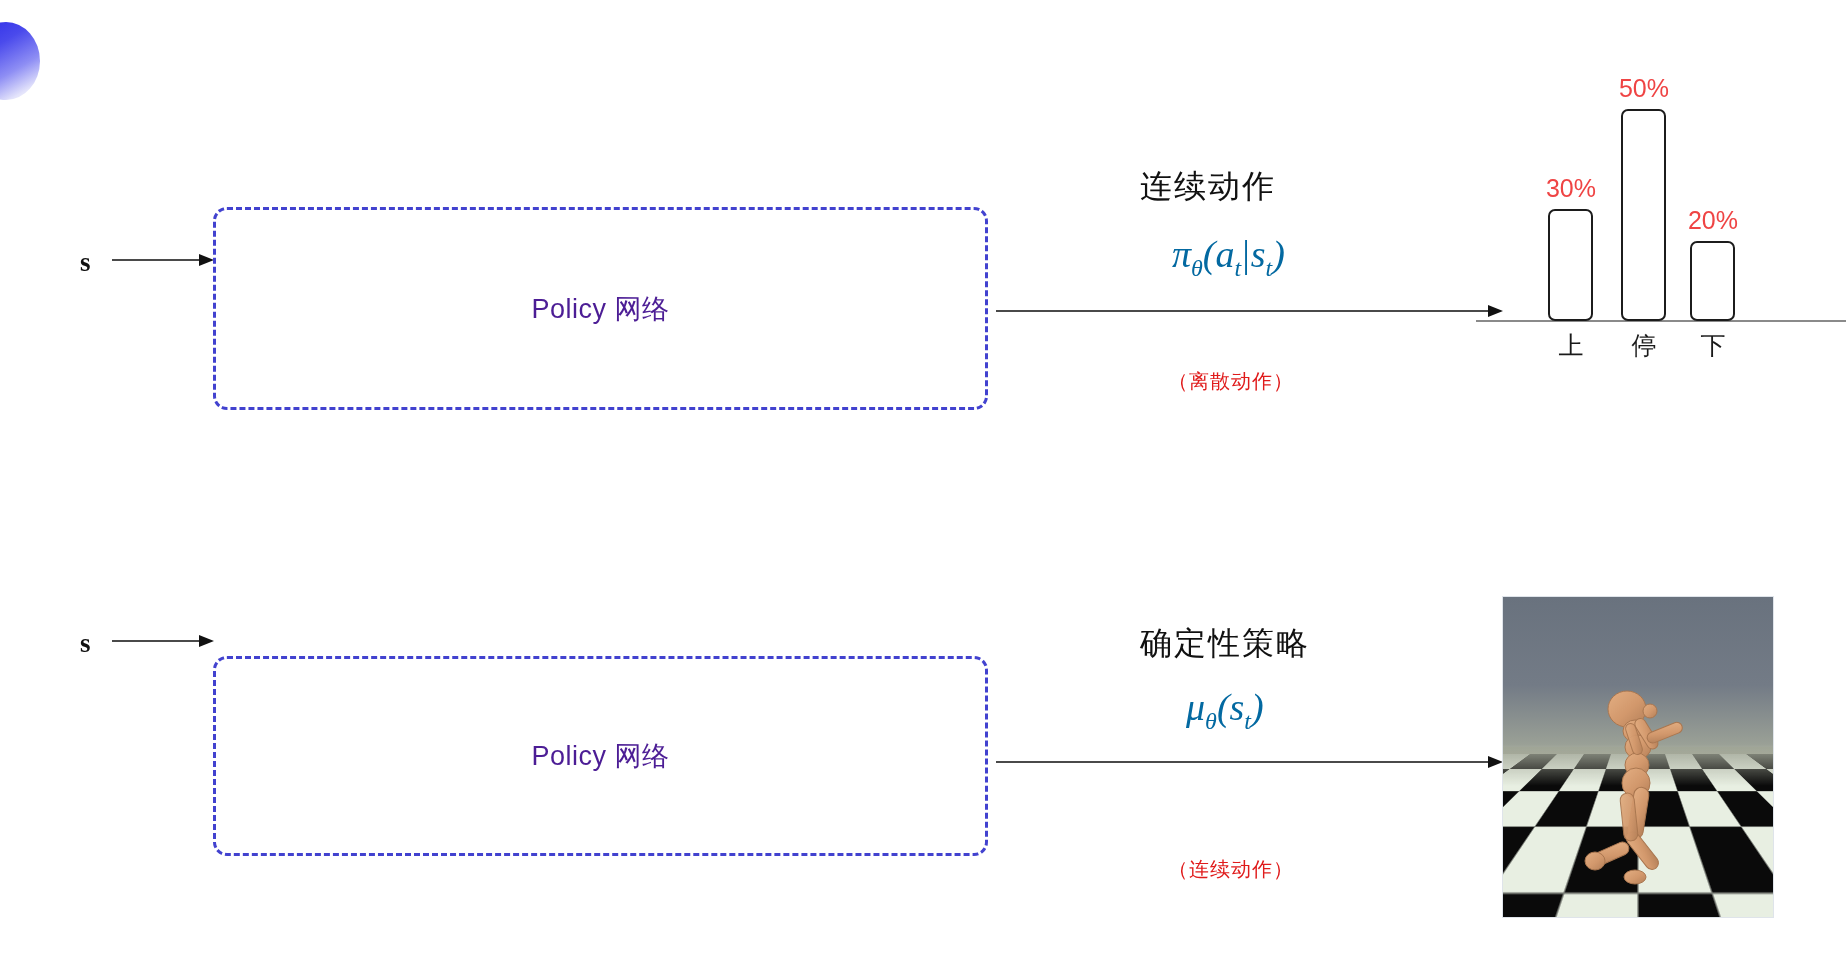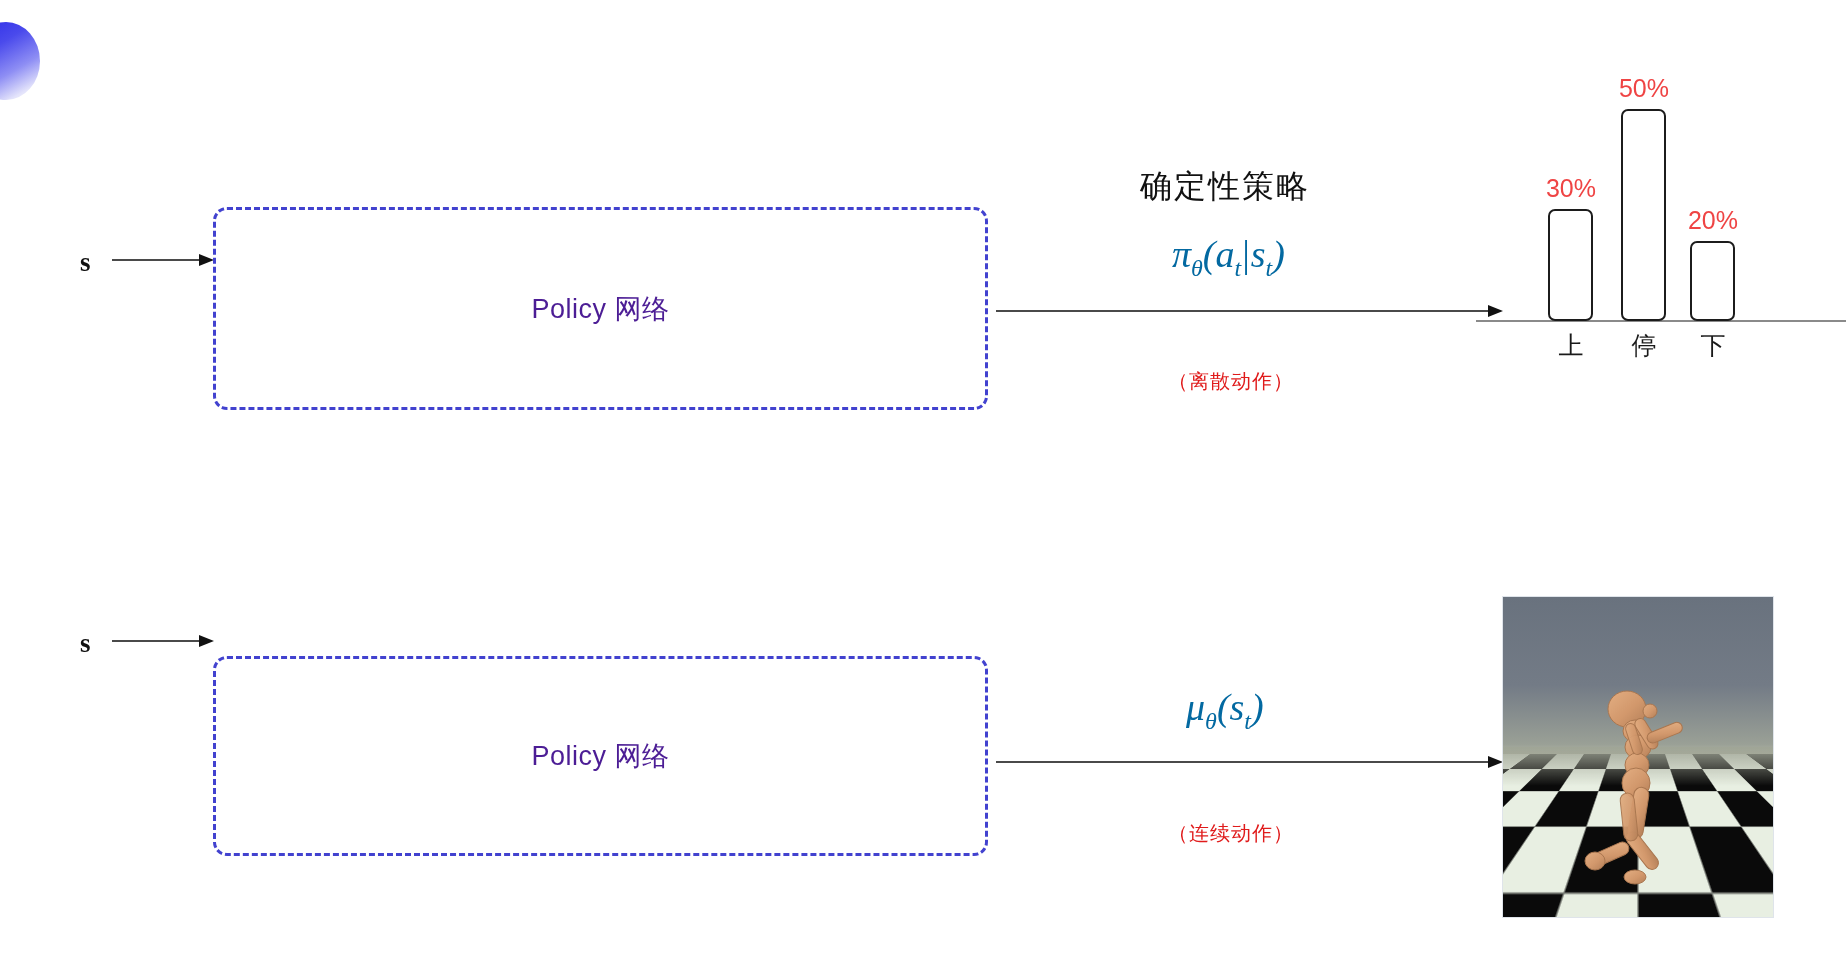--- a/index.html
+++ b/index.html
@@ -226,21 +226,21 @@
 
   <div class="arrow" style="left:112px; top:254px; width:102px;">
     <div class="shaft"></div>
     <div class="head"></div>
   </div>
 
   <div class="policy-box" style="left:213px; top:207px; width:775px; height:203px;">
     <div class="label">Policy 网络</div>
   </div>
 
-  <div class="cap-title" style="left:1140px; top:165px;">确定性策略</div>
+  <div class="cap-title" style="left:1140px; top:165px;">连续动作</div>
 
   <div class="cap-formula" style="left:1172px; top:232px;">
     <span>π</span><span class="sub">θ</span><span>(</span><span>a</span><span class="sub">t</span><span class="bar">|</span><span>s</span><span class="sub">t</span><span>)</span>
   </div>
 
   <div class="arrow" style="left:996px; top:305px; width:507px;">
     <div class="shaft"></div>
     <div class="head"></div>
   </div>
 
@@ -272,31 +272,32 @@
 
   <div class="arrow" style="left:112px; top:635px; width:102px;">
     <div class="shaft"></div>
     <div class="head"></div>
   </div>
 
   <div class="policy-box" style="left:213px; top:656px; width:775px; height:200px;">
     <div class="label">Policy 网络</div>
   </div>
 
+  <div class="cap-title" style="left:1140px; top:622px;">确定性策略</div>
 
   <div class="cap-formula" style="left:1186px; top:685px;">
     <span>μ</span><span class="sub">θ</span><span>(</span><span>s</span><span class="sub">t</span><span>)</span>
   </div>
 
   <div class="arrow" style="left:996px; top:756px; width:507px;">
     <div class="shaft"></div>
     <div class="head"></div>
   </div>
 
-  <div class="cap-note" style="left:1168px; top:820px;">（连续动作）</div>
+  <div class="cap-note" style="left:1168px; top:856px;">（连续动作）</div>
 
   <div id="sim">
     <div class="sky"></div>
     <div class="floor"></div>
     <div class="floor-haze"></div>
     <svg class="puppet" viewBox="0 0 270 320">
       <defs>
         <linearGradient id="skin" x1="0" y1="0" x2="1" y2="1">
           <stop offset="0%" stop-color="#e3ae82"></stop>
           <stop offset="55%" stop-color="#d2986c"></stop>

